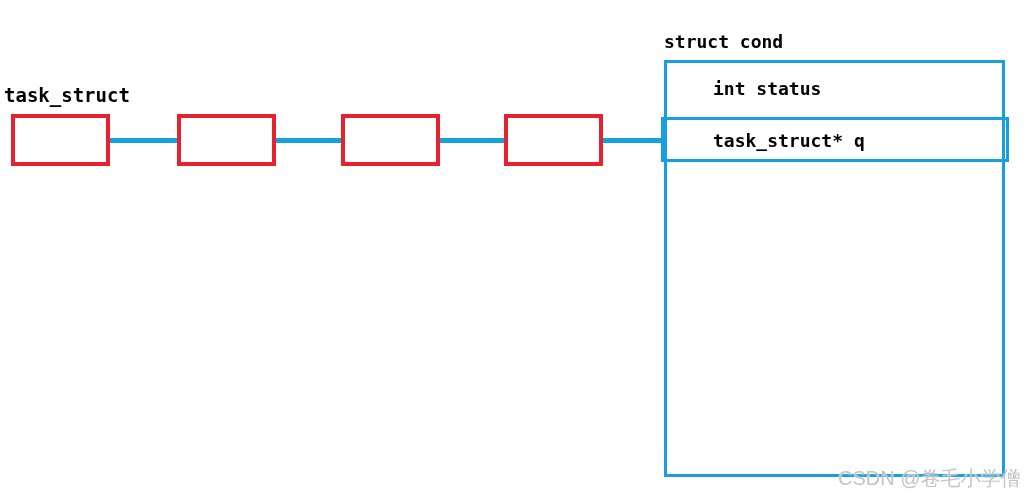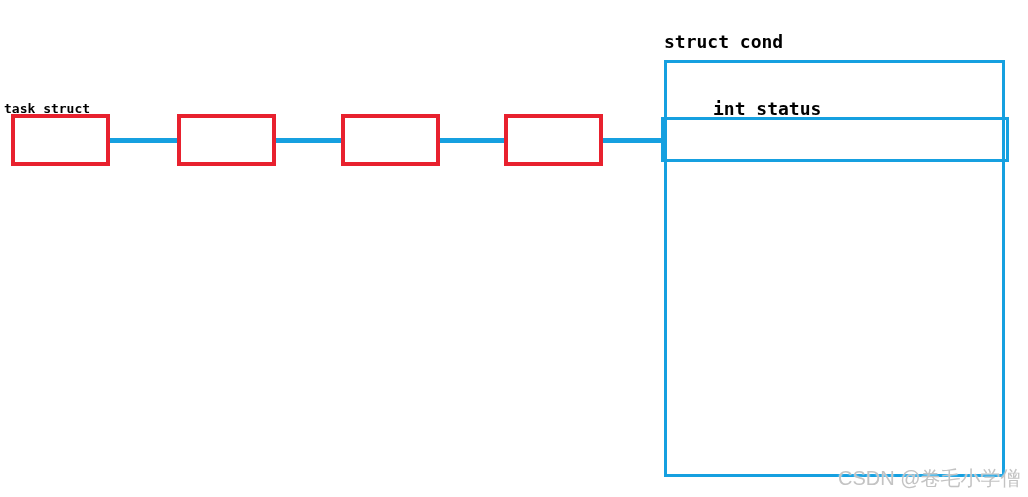--- a/index.html
+++ b/index.html
@@ -16,22 +16,22 @@
     font-family: "DejaVu Sans Mono", "Liberation Mono", monospace;
   }
   .label {
     position: absolute;
     font-weight: bold;
     color: #000000;
     white-space: nowrap;
   }
   .list-label {
     left: 4px;
-    top: 101px;
-    font-size: 13px;
+    top: 84px;
+    font-size: 19px;
   }
   .struct-title {
     left: 664px;
     top: 31px;
     width: 341px;
     text-align: left;
     font-size: 18px;
   }
   .node {
     position: absolute;
@@ -76,21 +76,21 @@
     box-sizing: border-box;
     background: transparent;
   }
   .field-text {
     position: absolute;
     font-weight: bold;
     font-size: 18px;
     color: #000000;
     white-space: nowrap;
   }
-  .field-status { left: 713px; top: 78px; margin-top: 20px; }
+  .field-status { left: 713px; top: 78px; }
   .field-q { left: 713px; top: 130px; }
   .watermark {
     position: absolute;
     left: 838px;
     top: 465px;
     font-family: Liberation Sans, sans-serif;
     font-size: 20px;
     color: #c3c3c3;
     white-space: nowrap;
     text-shadow: 0 0 2px rgba(255,255,255,0.9);
@@ -113,16 +113,17 @@
   <div class="node n4"></div>
   <div class="connector c4"></div>
 
   <div class="label struct-title">struct cond</div>
 
   <div class="struct-box"></div>
 
   <div class="q-row"></div>
 
   <div class="field-text field-status">int status</div>
+  <div class="field-text field-q">task_struct* q</div>
 
   <div class="watermark">CSDN @卷毛小学僧</div>
 
 </div>
 
 </body></html>

